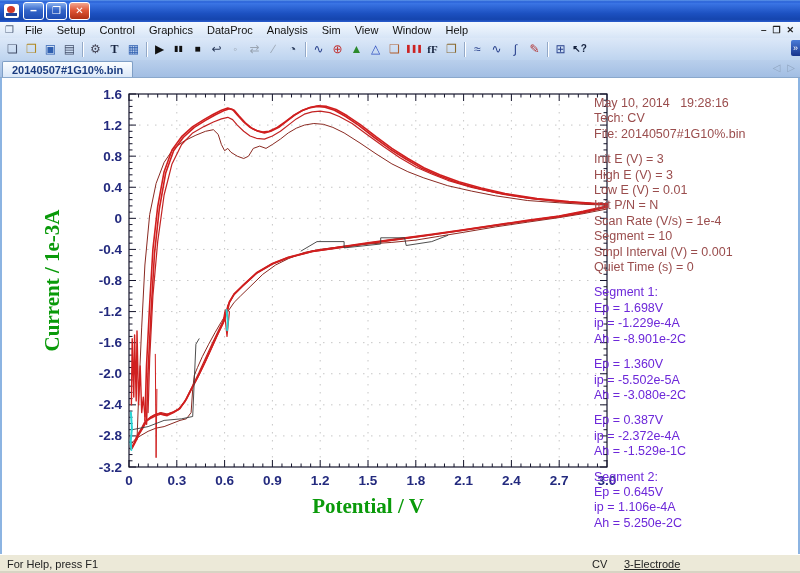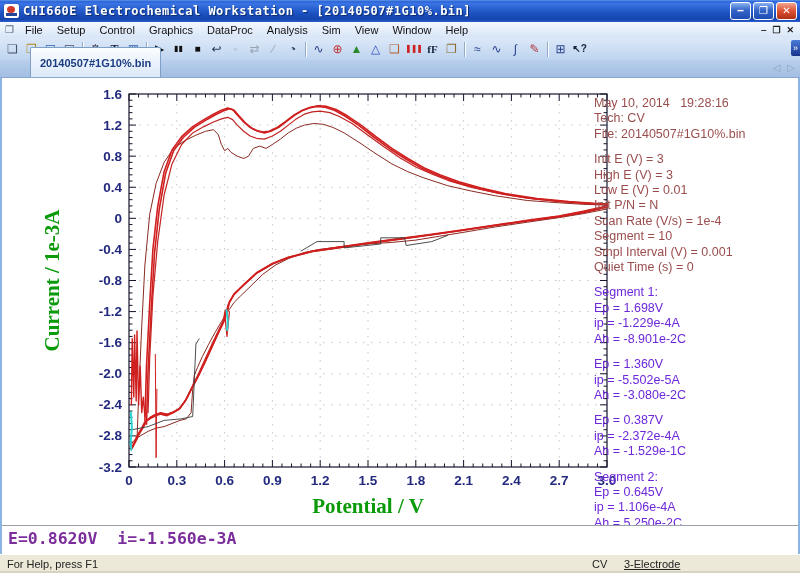--- a/index.html
+++ b/index.html
@@ -46,23 +46,23 @@
   .tb-btn[data-name="font-button"]{font-family:"Liberation Serif",serif;font-size:11px;font-weight:bold;}
   .tb-btn[data-name="text-tool-button"]{font-family:"Liberation Serif",serif;font-weight:bold;}
   .tb-btn[data-name="help-pointer-button"]{font-size:10px;font-weight:bold;}
   .tb-clip{position:absolute;right:0;top:2px;width:9px;height:16px;border-radius:2px 0 0 2px;
     background:linear-gradient(180deg,#4a7cd8,#17348c);color:#fff;font-size:9px;
     display:flex;align-items:center;justify-content:center;}
 
   
   .tabrow{height:17px;flex:0 0 17px;display:flex;align-items:flex-end;padding-left:2px;
     background:linear-gradient(180deg,#b9cfec,#a2bee3);border-bottom:1px solid #8aa8cc;position:relative;}
-  .tab{height:30px;box-sizing:border-box;display:flex;align-items:center;padding:0 9px;
+  .tab{height:16px;box-sizing:border-box;display:flex;align-items:center;padding:0 9px;
     background:linear-gradient(180deg,#fbfdff,#dbe8f8);border:1px solid #7f9fc6;border-bottom:none;
-    border-radius:2px 2px 0 0;font-size:11px;font-weight:bold;color:#1b3c80;white-space:nowrap;margin-left:28px;}
+    border-radius:2px 2px 0 0;font-size:11px;font-weight:bold;color:#1b3c80;white-space:nowrap;}
   .tab-arrows{position:absolute;right:5px;top:2px;color:#8fa4bf;font-size:10px;}
   .tab-arrows span{margin-left:4px;}
 
   
   .client{flex:1;background:#fff;border-left:2px solid #8cb4e2;border-right:2px solid #8cb4e2;
     position:relative;overflow:hidden;}
   #plot{position:absolute;left:0;top:0;}
   #info{position:absolute;left:592px;top:18px;width:174px;font-size:12.5px;line-height:15.4px;
     white-space:pre;}
   #info .maroon{color:#9a4d4d;}
@@ -81,21 +81,20 @@
   .sb-cv{position:absolute;left:592px;}
   .sb-mode{position:absolute;left:624px;text-decoration:underline;}
 </style>
 </head>
 <body>
 
 <div class="win" data-name="app-window">
 
   <div class="titlebar" data-name="title-bar">
     <div class="app-icon" data-name="app-icon"></div>
-    <div class="title-text" data-name="window-title">CHI660E Electrochemical Workstation - [20140507#1G10%.bin]</div>
     <div class="tb-ctrls" id="win-ctrls" data-name="window-controls">
         <div class="wbtn minimize" data-name="minimize-button">‒</div>
         <div class="wbtn restore" data-name="restore-button">❐</div>
         <div class="wbtn close" data-name="close-button">✕</div>
       </div>
   </div>
 
   <div class="menubar" data-name="menu-bar">
     <span class="mdoc-icon" data-name="document-system-menu-icon">❐</span>
     <span id="menu-items" style="display: inline-flex;">
@@ -454,23 +453,20 @@
         <polyline points="605.0,127.9 581.1,133.3 557.2,138.0 525.3,142.3 493.5,146.9 461.6,151.6 429.7,156.3 397.9,160.5 366.0,164.8 334.1,169.5 310.2,173.0 286.3,179.2 270.4,185.4 254.5,194.7 241.7,206.4 232.2,215.7 227.4,223.5 222.6,242.1 216.2,255.3 209.9,269.3 203.5,283.3 197.1,296.5 190.7,309.0 184.4,321.4 178.0,330.7 171.6,334.6 165.2,337.7 158.9,336.2 154.1,337.7 149.3,340.0 144.5,343.2 141.3,349.4 136.6,357.1 133.4,364.1 130.2,370.3" fill="none" stroke="#d01f1f" stroke-width="1.4" stroke-linejoin="round" stroke-linecap="round" data-name="cv-curve-cycle-4-return"></polyline>
         <polyline points="129.4,326.8 130.2,260.8 131.8,319.1 132.6,256.9 134.2,322.9 135.0,253.0 136.6,326.8 138.2,288.0 139.7,334.6 141.3,319.1 142.9,338.5" fill="none" stroke="#d01f1f" stroke-width="1.4" stroke-linejoin="round" stroke-linecap="round" data-name="cv-curve-noise-spikes"></polyline>
         <polyline points="153.3,276.3 154.1,379.7 154.9,311.3" fill="none" stroke="#d01f1f" stroke-width="1" stroke-linejoin="round" stroke-linecap="round" data-name="cv-curve-noise-spike-deep"></polyline>
         <polyline points="222.6,235.1 225.0,258.4 227.4,233.6" fill="none" stroke="#d01f1f" stroke-width="1.2" stroke-linejoin="round" stroke-linecap="round" data-name="cv-curve-spike-at-0.62"></polyline>
         <polyline points="299.1,173.0 315.0,163.6 342.1,163.6 342.1,169.9 378.7,166.0 378.7,159.8 402.6,159.8 404.2,167.5 429.7,163.6 445.7,157.4" fill="none" stroke="#3a3a3a" stroke-width="0.9" stroke-linejoin="round" stroke-linecap="round" data-name="cv-curve-black-step-segments"></polyline>
         <polyline points="130.2,351.7 146.1,348.6 162.1,342.4 179.6,340.8 190.7,338.5 193.9,266.2 197.1,260.8" fill="none" stroke="#3a3a3a" stroke-width="0.9" stroke-linejoin="round" stroke-linecap="round" data-name="cv-curve-black-diagonal-segment"></polyline>
         <polyline points="224.5,232.0 225.8,242.9 225.1,252.2" fill="none" stroke="#2ad4d4" stroke-width="2" stroke-linejoin="round" stroke-linecap="round" data-name="cv-curve-cyan-marker-1"></polyline>
         <polyline points="128.9,334.6 129.9,350.1 128.6,364.1 129.4,371.9" fill="none" stroke="#2ad4d4" stroke-width="2" stroke-linejoin="round" stroke-linecap="round" data-name="cv-curve-cyan-marker-2"></polyline>
       </svg>
     <div id="info" data-name="experiment-info-panel"><div class="blk maroon" data-name="experiment-header"><div>May 10, 2014   19:28:16</div><div>Tech: CV</div><div>File: 20140507#1G10%.bin</div></div><div class="blk maroon" data-name="experiment-parameters"><div>Init E (V) = 3</div><div>High E (V) = 3</div><div>Low E (V) = 0.01</div><div>Init P/N = N</div><div>Scan Rate (V/s) = 1e-4</div><div>Segment = 10</div><div>Smpl Interval (V) = 0.001</div><div>Quiet Time (s) = 0</div></div><div class="blk blue" data-name="segment-results-1-1"><div>Segment 1:</div><div>Ep = 1.698V</div><div>ip = -1.229e-4A</div><div>Ah = -8.901e-2C</div></div><div class="blk blue" data-name="segment-results-1-2"><div>Ep = 1.360V</div><div>ip = -5.502e-5A</div><div>Ah = -3.080e-2C</div></div><div class="blk blue" data-name="segment-results-1-3"><div>Ep = 0.387V</div><div>ip = -2.372e-4A</div><div>Ah = -1.529e-1C</div></div><div class="blk blue" data-name="segment-results-2-1"><div>Segment 2:</div><div>Ep = 0.645V</div><div>ip = 1.106e-4A</div><div>Ah = 5.250e-2C</div></div></div>
-    <div class="readout-strip" data-name="cursor-readout-strip">
-      <div class="readout" data-name="cursor-readout">E=0.8620V  i=-1.560e-3A</div>
-    </div>
   </div>
 
   <div class="statusbar" data-name="status-bar">
     <span class="sb-left" data-name="status-help-text">For Help, press F1</span>
     <span class="sb-cv" data-name="status-technique">CV</span>
     <span class="sb-mode" data-name="status-electrode-mode">3-Electrode</span>
   </div>
 
 </div>
 

